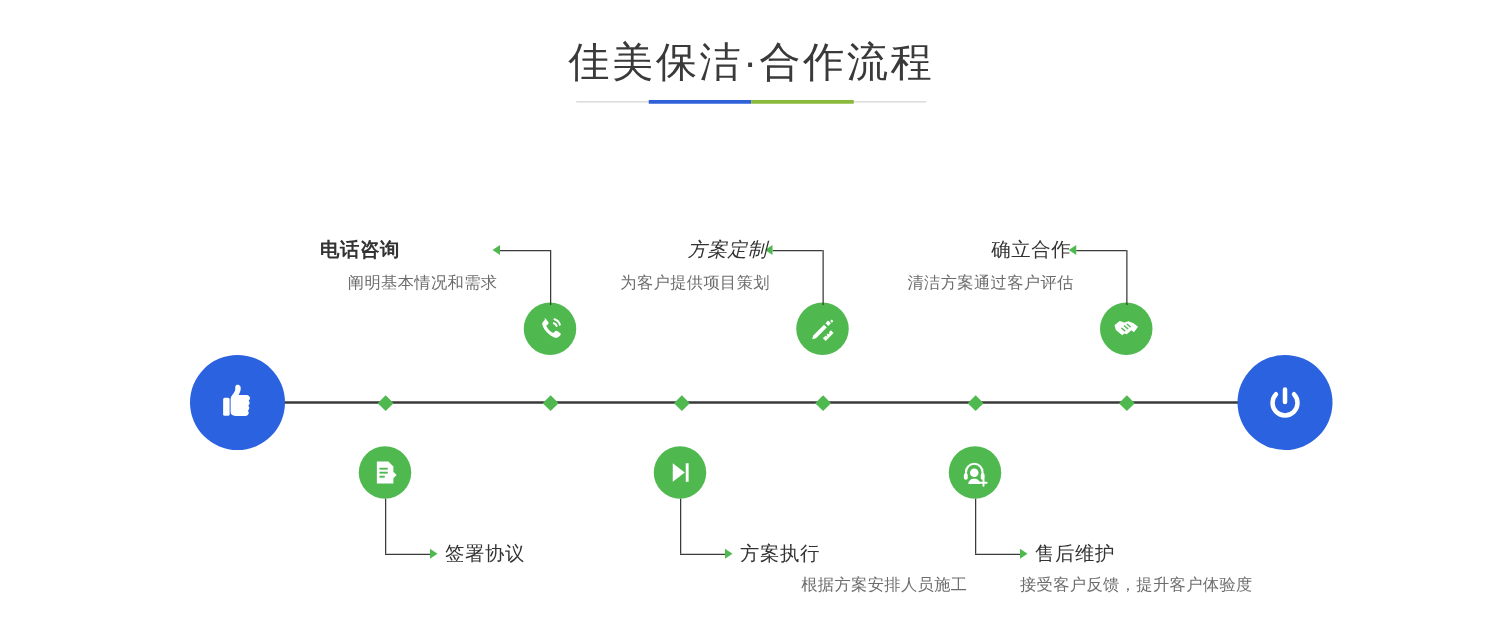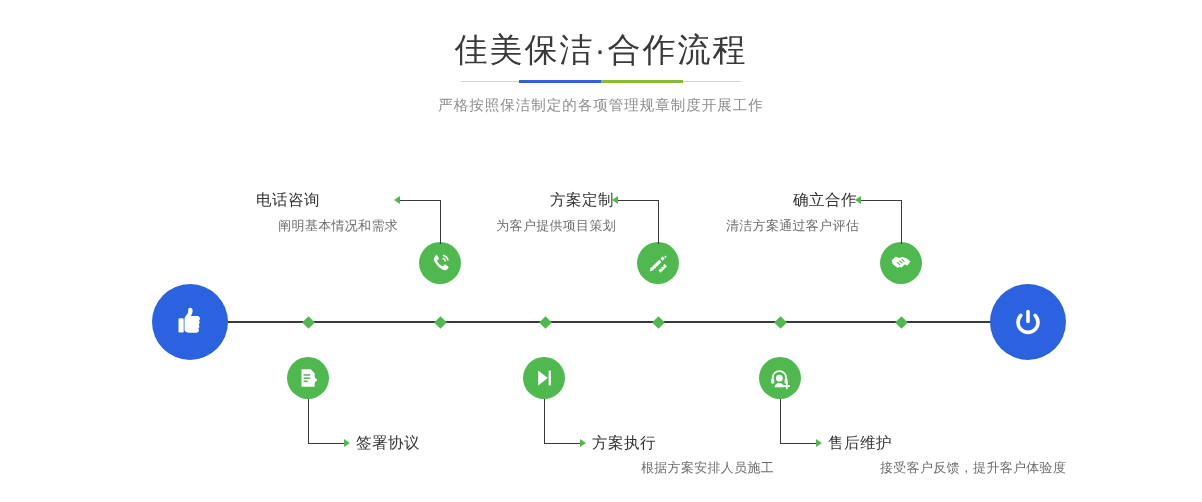--- a/index.html
+++ b/index.html
@@ -176,21 +176,20 @@
 
 <div id="page">
 
   <div class="header">
     <h1 class="title">佳美保洁·合作流程</h1>
     <div class="rule-wrap">
       <div class="rule-grey"></div>
       <div class="rule-blue"></div>
       <div class="rule-green"></div>
     </div>
-    <p class="subtitle">严格按照保洁制定的各项管理规章制度开展工作</p>
   </div>
 
   <div class="axis"></div>
 
   <div class="endcap cap-left">
     <span>
       <svg width="40" height="40" viewBox="0 0 40 40">
         <path fill="#ffffff" d="M14.5 17.5c0-1.6.6-2.6 1.6-3.9 1.2-1.5 2.1-2.7 2.1-4.4 0-1-.1-1.8.2-2.4.4-.8 1.3-1.2 2.2-1 1 .2 1.7 1 1.9 2 .3 1.6-.2 3.3-.9 4.8-.2.5-.5.9-.7 1.3h6.4c1.5 0 2.7 1.1 2.7 2.5 0 .9-.4 1.6-1.1 2.1.5.5.8 1.1.8 1.9 0 .9-.4 1.6-1.1 2.1.5.5.8 1.1.8 1.9 0 .9-.4 1.6-1.1 2.1.4.4.7 1 .7 1.7 0 1.4-1.2 2.5-2.7 2.5H18.6c-1.4 0-2.6-.6-3.5-1.4-.3-.3-.6-.6-.6-1.1V17.5z"></path>
         <rect x="8.5" y="16.2" width="5.2" height="14.4" rx="1.3" fill="#ffffff"></rect>
       </svg>
@@ -219,21 +218,21 @@
         <path fill="#ffffff" d="M7.3 4.1c.5-.5 1.3-.4 1.7.2l1.7 2.5c.3.5.2 1.2-.3 1.6l-1 .8c-.3.2-.4.6-.2 1 .5 1 1.2 2 2.1 2.9.9.9 1.9 1.6 2.9 2.1.3.2.7.1 1-.2l.8-1c.4-.5 1.1-.6 1.6-.3l2.5 1.7c.6.4.7 1.2.2 1.7l-1.3 1.3c-.8.8-2 1.1-3.1.7-2.1-.7-4.2-2.1-6-3.9-1.8-1.8-3.2-3.9-3.9-6-.4-1.1-.1-2.3.7-3.1l1.6-1.8z"></path>
         <path d="M15.6 4.4a6.2 6.2 0 0 1 4.3 4.3" stroke="#ffffff" stroke-width="1.6" fill="none" stroke-linecap="round"></path>
         <path d="M15.1 7.6a3.2 3.2 0 0 1 2.2 2.2" stroke="#ffffff" stroke-width="1.6" fill="none" stroke-linecap="round"></path>
       </svg>
     </span>
   </div>
 
   <div class="v-line" style="left:440px; top:200px; height:44px;"></div>
   <div class="h-line" style="left:400px; top:200px; width:40px;"></div>
   <div class="arrow arrow-left" style="left:394px; top:196px;"></div>
-  <div class="lbl-title" style="left:320px; top:190px; transform:translateX(-100%); text-align:right;">电话咨询</div>
+  <div class="lbl-title" style="left:320px; top:190px; transform:translateX(-100%); text-align:right;font-weight:bold;">电话咨询</div>
   <div class="lbl-desc" style="left:398px; top:217px; transform:translateX(-100%); text-align:center;">阐明基本情况和需求</div>
 
   <div class="node-icon" style="left:287px; top:357px;">
     <span>
       <svg width="24" height="24" viewBox="0 0 24 24">
         <path fill="#ffffff" d="M5.5 3.2h9.2l4 4v13.6H5.5z"></path>
         <rect x="7.6" y="8.2" width="6.6" height="1.5" fill="#4fb950"></rect>
         <rect x="7.6" y="11.4" width="6.6" height="1.5" fill="#4fb950"></rect>
         <rect x="7.6" y="14.6" width="4.2" height="1.5" fill="#4fb950"></rect>
         <path fill="#ffffff" d="M18.9 11.6l2.4 2.4-5.2 5.2-3 .7.7-3z"></path>
@@ -252,21 +251,21 @@
         <path fill="#ffffff" d="M14.4 7.5l2.1-2.1 2.2 2.2-2.1 2.1z"></path>
         <path fill="#ffffff" d="M19.4 4.6l1.3 1.3-1.2 1.2-1.3-1.3z"></path>
         <path fill="#ffffff" d="M18.7 13.1l2.2 2.2-6.4 6.4-2.2-2.2z" opacity="0.95"></path>
         <path d="M14.2 16.6l1.2 1.2M16.1 14.7l1.2 1.2" stroke="#4fb950" stroke-width="1.2"></path>
       </svg>
     </span>
   </div>
   <div class="v-line" style="left:658px; top:200px; height:44px;"></div>
   <div class="h-line" style="left:618px; top:200px; width:40px;"></div>
   <div class="arrow arrow-left" style="left:612px; top:196px;"></div>
-  <div class="lbl-title" style="left:614px; top:190px; transform:translateX(-100%); text-align:center;">方案定制</div>
+  <div class="lbl-title" style="left:614px; top:190px; transform:translateX(-100%); text-align:center;font-style:italic;">方案定制</div>
   <div class="lbl-desc" style="left:616px; top:217px; transform:translateX(-100%); ">为客户提供项目策划</div>
 
   <div class="node-icon" style="left:523px; top:357px;">
     <span>
       <svg width="24" height="24" viewBox="0 0 24 24">
         <path fill="#ffffff" d="M6.2 4.6l9.6 7.4-9.6 7.4z"></path>
         <rect x="16.6" y="4.6" width="2.3" height="14.8" fill="#ffffff"></rect>
       </svg>
     </span>
   </div>
@@ -299,15 +298,15 @@
         <circle cx="11.4" cy="12.2" r="3.4" fill="#ffffff"></circle>
         <path fill="#ffffff" d="M6.6 21.2c0-2.7 2.2-4.3 4.8-4.3s4.8 1.6 4.8 4.3z"></path>
         <path d="M18.8 17.6v5M16.3 20.1h5" stroke="#ffffff" stroke-width="1.6" stroke-linecap="round"></path>
       </svg>
     </span>
   </div>
   <div class="v-line" style="left:780px; top:399px; height:44px;"></div>
   <div class="h-line" style="left:780px; top:443px; width:38px;"></div>
   <div class="arrow arrow-right" style="left:816px; top:439px;"></div>
   <div class="lbl-title" style="left:828px; top:433px;">售后维护</div>
-  <div class="lbl-desc" style="left:880px; top:459px;">接受客户反馈，提升客户体验度</div>
+  <div class="lbl-desc" style="left:816px; top:459px;">接受客户反馈，提升客户体验度</div>
 
 </div>
 
 </body></html>

